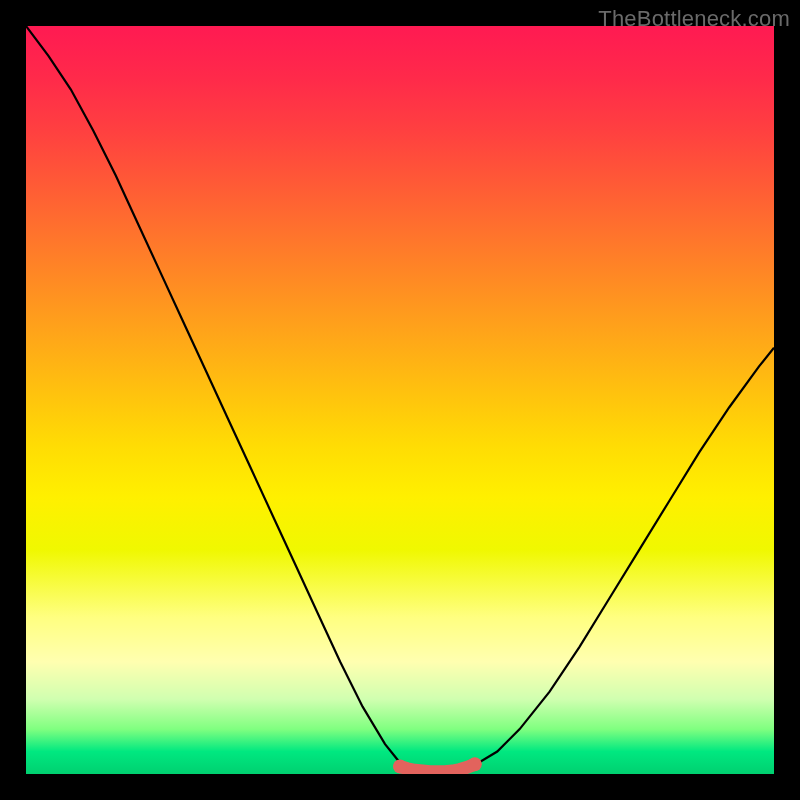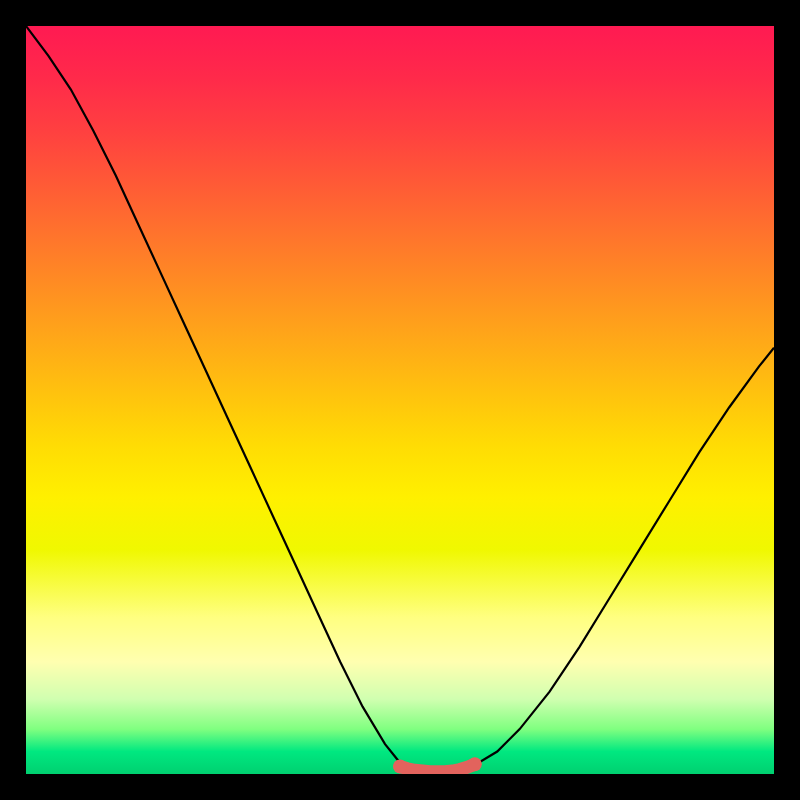--- a/index.html
+++ b/index.html
@@ -54,13 +54,14 @@
 
 <div class="chart-container">
   <div class="plot-area">
     <svg class="curve-svg" viewBox="0 0 748 748" preserveAspectRatio="none">
       <path d="M0.00 0.00 L22.44 29.92 L44.88 63.58 L67.32 104.72 L89.76 149.60 L112.20 198.22 L134.64 246.84 L157.08 295.46 L179.52 344.08 L201.96 392.70 L224.40 441.32 L246.84 489.94 L269.28 538.56 L291.72 587.18 L314.16 635.80 L336.60 680.68 L359.04 718.08 L374.00 736.78 L388.96 744.26 L403.92 746.50 L418.88 746.50 L433.84 745.01 L448.80 739.02 L471.24 725.56 L493.68 703.12 L523.60 665.72 L553.52 620.84 L583.44 572.22 L613.36 523.60 L643.28 474.98 L673.20 426.36 L703.12 381.48 L733.04 340.34 L748.00 321.64" id="main-curve" stroke="#000000" stroke-width="2.2" fill="none"></path>
       <path d="M374.00 740.52 L381.48 742.76 L388.96 744.26 L396.44 745.01 L403.92 745.76 L411.40 745.76 L418.88 745.76 L426.36 745.01 L433.84 743.51 L441.32 741.27 L448.80 738.28" id="marker-curve" stroke="#e2635d" stroke-width="13" fill="none" stroke-linecap="round" stroke-linejoin="round"></path>
       <circle id="marker-left" r="7" fill="#e2635d" cx="374.00" cy="740.52"></circle>
       <circle id="marker-right" r="7" fill="#e2635d" cx="448.80" cy="738.28"></circle>
     </svg>
   </div>
+  <div class="watermark">TheBottleneck.com</div>
 </div>
 
 </body></html>

